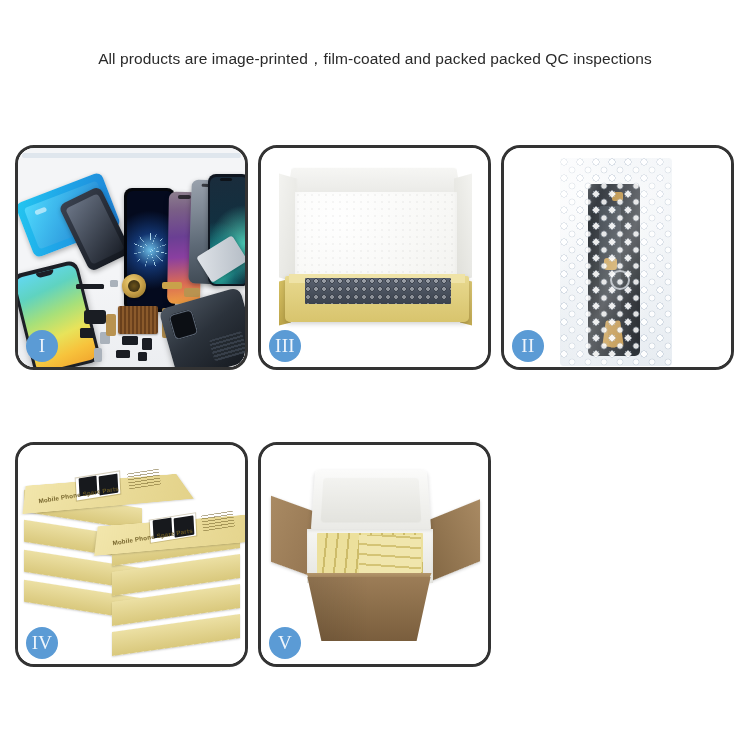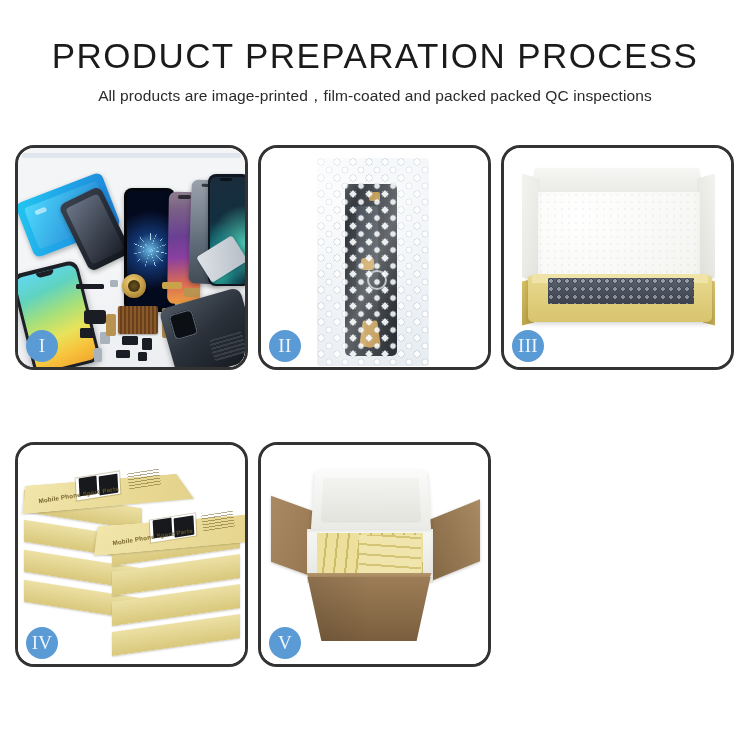--- a/index.html
+++ b/index.html
@@ -531,21 +531,20 @@
   .p6-tape2 {
     position:absolute; left:50px; top:154px; width:14px; height:20px;
     background:#96794f; opacity:.8;
     transform: skewY(17deg);
   }
 </style>
 </head>
 <body>
 
 <div class="header">
-  <div class="page-title">PRODUCT PREPARATION PROCESS</div>
   <div class="page-subtitle">All products are image-printed，film-coated and packed packed QC inspections</div>
 </div>
 
 <div class="grid">
 
   <div class="panel">
     <div class="panel-inner">
       <div class="p1-bg"></div>
       <div class="phone p1-blue"></div>
       <div class="phone p1-dark1"></div>
@@ -577,50 +576,50 @@
         <div class="pt sil" style="left:132px; top:78px; width:6px; height:6px; border-radius:50%;"></div>
       </div>
       <div class="p1-housing"></div>
       <div class="p1-tool"></div>
     </div>
     <div class="badge">I</div>
   </div>
 
   <div class="panel">
     <div class="panel-inner">
+      <div class="p3-bg"></div>
+      <div class="p3-lidback"></div>
+      <div class="p3-lidleft"></div>
+      <div class="p3-lidright"></div>
+      <div class="p3-foam"></div>
+      <div class="p3-flapleft"></div>
+      <div class="p3-flapright"></div>
+      <div class="p3-boxbody"></div>
+      <div class="p3-boxrim"></div>
+      <div class="p3-items"></div>
+    </div>
+    <div class="badge">III</div>
+  </div>
+
+  <div class="panel">
+    <div class="panel-inner">
       <div class="p2-bg"></div>
       <div class="p2-bag">
         <div class="p2-part">
           <div class="p2-gold1"></div>
           <div class="p2-gold2"></div>
           <div class="p2-gold3"></div>
           <div class="p2-gold4"></div>
           <div class="p2-ring"></div>
         </div>
         <div class="p2-bubbles"></div>
         <div class="p2-sheen"></div>
       </div>
     </div>
     <div class="badge">II</div>
-  </div>
-
-  <div class="panel">
-    <div class="panel-inner">
-      <div class="p3-bg"></div>
-      <div class="p3-lidback"></div>
-      <div class="p3-lidleft"></div>
-      <div class="p3-lidright"></div>
-      <div class="p3-foam"></div>
-      <div class="p3-flapleft"></div>
-      <div class="p3-flapright"></div>
-      <div class="p3-boxbody"></div>
-      <div class="p3-boxrim"></div>
-      <div class="p3-items"></div>
-    </div>
-    <div class="badge">III</div>
   </div>
 
   <div class="panel">
     <div class="panel-inner">
       <div class="p4-bg"></div>
       <div class="p4-stack">
         <div class="kbox kb-l1"></div>
         <div class="kbox kb-l2"></div>
         <div class="kbox kb-l3"></div>
         <div class="kbox kb-l4"></div>

